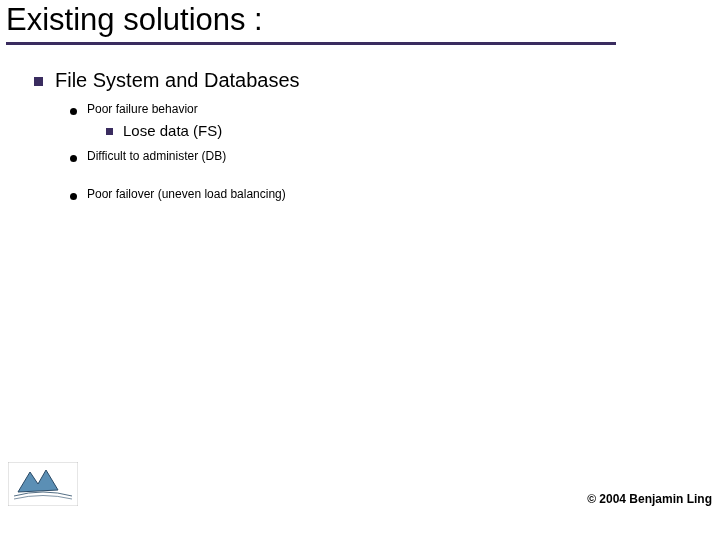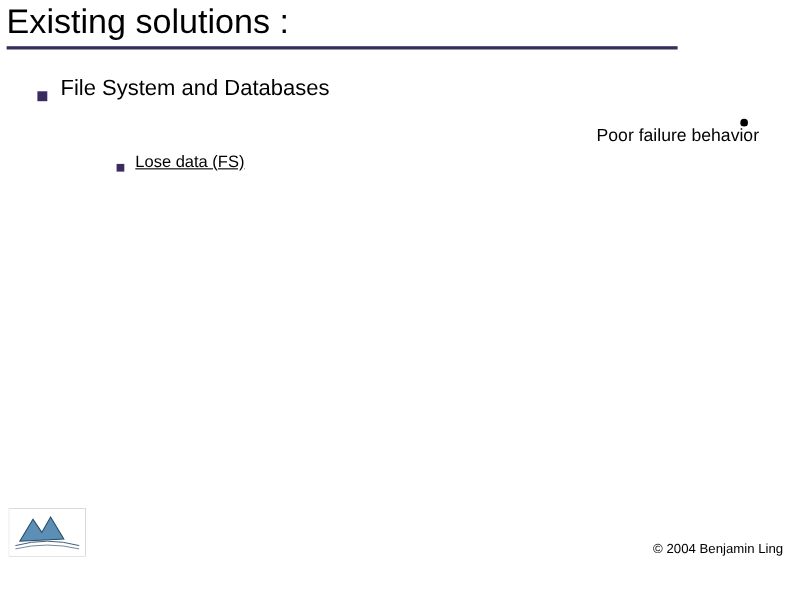--- a/index.html
+++ b/index.html
@@ -36,31 +36,29 @@
   }
   .content {
     padding: 14px 30px 0 34px;
   }
   .l1 {
     margin: 10px 0 0 0;
     font-size: 20px;
   }
   .l2 {
     margin: 10px 0 0 36px;
-    font-size: 16px;
-    flex-direction: column;
+    font-size: 12px;
   }
   .l3 {
     margin: 6px 0 0 72px;
     font-size: 15px;
-    text-decoration: underline;
   }
   .row {
     display: flex;
-    align-items: flex-end;
+    align-items: flex-start;
   }
   .bullet-sq {
     width: 9px;
     height: 9px;
     background: #3a2c5f;
     flex: 0 0 auto;
     margin-top: 8px;
     margin-right: 12px;
   }
   .bullet-sq-sm {
@@ -81,21 +79,21 @@
     margin-right: 10px;
   }
   .text {
     flex: 1 1 auto;
   }
   .footer {
     position: absolute;
     bottom: 6px;
     right: 8px;
     font-size: 12px;
-    font-weight: 400;
+    font-weight: 700;
     margin-left: 36px;
   }
   .logo {
     position: absolute;
     bottom: 6px;
     left: 8px;
     width: 70px;
     height: 44px;
   }
   .logo svg {
@@ -123,26 +121,34 @@
     <div class="row l2">
       <span class="bullet-dot"></span>
       <span class="text">Poor failure behavior</span>
     </div>
     <div class="row l3">
       <span class="bullet-sq-sm"></span>
       <span class="text">Lose data (FS)</span>
     </div>
 
 
+    <div class="row l2">
+      <span class="bullet-dot"></span>
+      <span class="text">Difficult to administer (DB)</span>
+    </div>
 
 
     <div class="gap"></div>
 
 
 
+    <div class="row l2">
+      <span class="bullet-dot"></span>
+      <span class="text">Poor failover (uneven load balancing)</span>
+    </div>
 
   </div>
 
   <div class="logo" title="Recovery-Oriented Computing">
     <svg viewBox="0 0 70 44">
       <rect x="0" y="0" width="70" height="44" fill="#fff" stroke="#999" stroke-width="0.5"></rect>
       <path d="M10 30 L22 10 L30 22 L38 8 L50 28 Z" fill="#5b8fb5" stroke="#2a4a66" stroke-width="1"></path>
       <path d="M6 34 Q 35 26 64 34" fill="none" stroke="#2a4a66" stroke-width="0.8"></path>
       <path d="M6 37 Q 35 30 64 37" fill="none" stroke="#2a4a66" stroke-width="0.6"></path>
     </svg>

